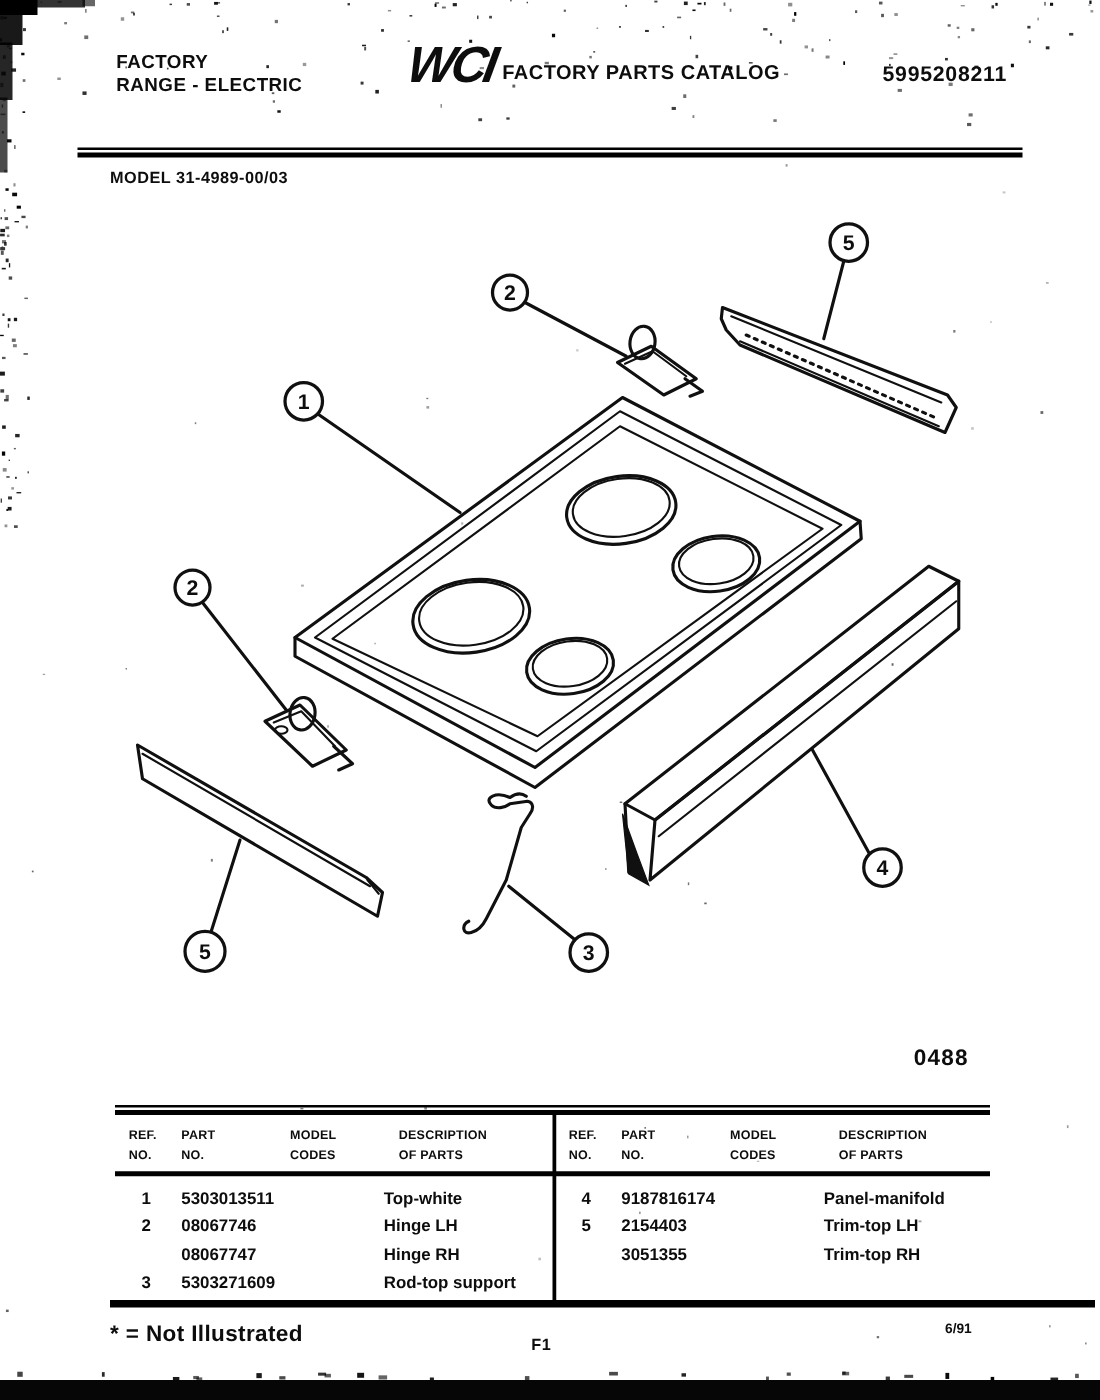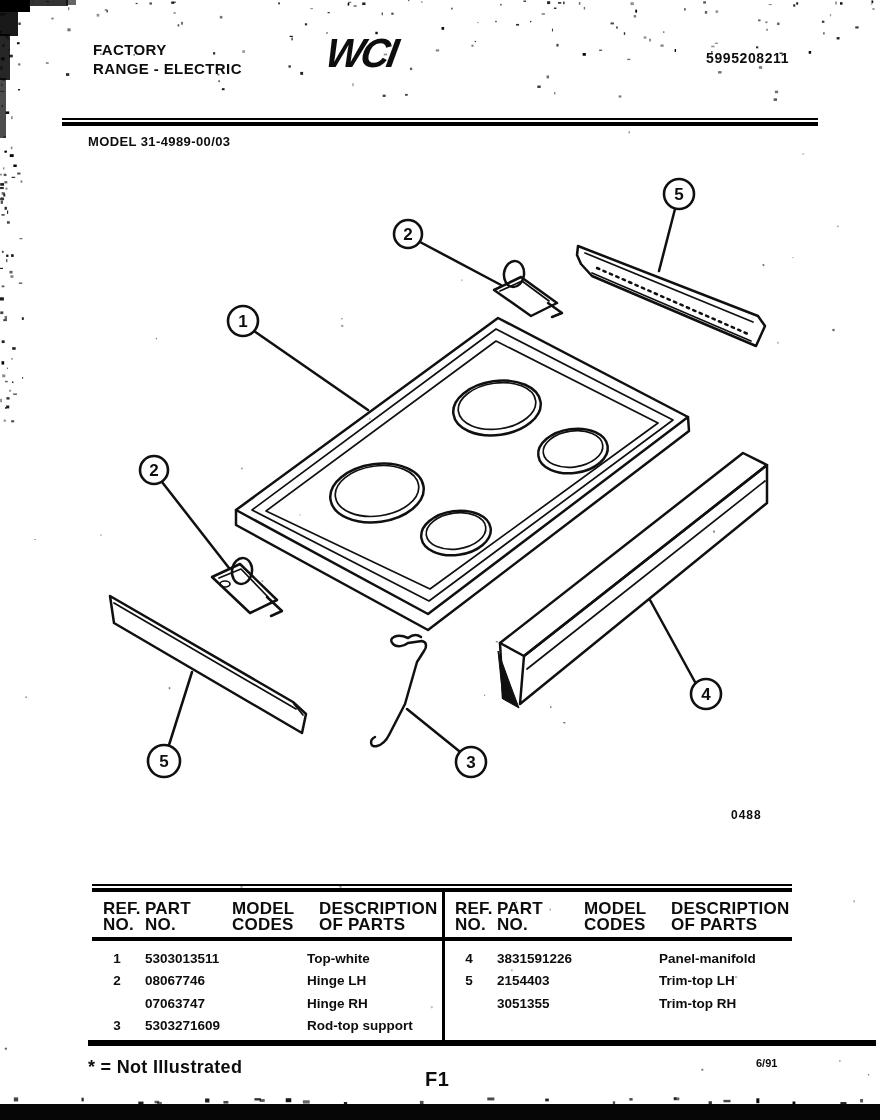--- a/index.html
+++ b/index.html
@@ -4,36 +4,36 @@
 <style>
   html,body{margin:0;padding:0}
   body{width:880px;height:1120px;background:#fff;position:relative;overflow:hidden;
        font-family:"Liberation Sans",sans-serif;font-weight:700;color:#0d0d0d}
   .abs{position:absolute;white-space:nowrap}
   #brand{left:93px;top:40px;font-size:15px;line-height:19px;letter-spacing:.4px}
   #logo-row{left:323px;top:33px;display:flex;align-items:flex-start}
   #wci{font-size:40px;line-height:40px;font-style:italic;font-weight:900;letter-spacing:-3px;
        transform:skewX(-10deg) scaleY(1.02);transform-origin:left bottom}
   #cat-title{font-size:16px;letter-spacing:.4px;margin-left:10px;padding-top:17px}
-  #pubnum{left:706px;top:50px;font-size:14px;letter-spacing:.6px}
+  #pubnum{left:706px;top:50px;font-size:17px;letter-spacing:.6px}
   .rule{position:absolute;background:#000}
   #model-line{left:88px;top:134px;font-size:13px;letter-spacing:.4px}
-  #figure-code{left:731px;top:808px;font-size:12px;letter-spacing:1px}
+  #figure-code{left:731px;top:836px;font-size:18px;letter-spacing:1px}
   svg{position:absolute;left:0;top:0}
   .pgroup{position:absolute;width:346px;height:150px}
   #group-left{left:95px;top:893px}
   #group-right{left:447px;top:893px}
-  .th{position:absolute;top:8px;font-size:17px;line-height:15.5px;letter-spacing:.2px}
+  .th{position:absolute;top:8px;font-size:10px;line-height:15.5px;letter-spacing:.2px}
   .x-ref{left:8px}.x-part{left:50px}.x-codes{left:137px}.x-desc{left:224px}
   .prow{position:absolute;left:0;width:100%;height:22px;font-size:13.5px}
   .prow span{position:absolute;white-space:nowrap}
   .c-ref{left:8px;width:28px;text-align:center}
   .c-part{left:50px}.c-codes{left:137px}.c-desc{left:212px}
   #note{left:88px;top:1057px;font-size:18px;letter-spacing:.3px}
-  #pagecode{left:425px;top:1068px;font-size:20px;letter-spacing:.5px}
+  #pagecode{left:425px;top:1068px;font-size:13px;letter-spacing:.5px}
   #datecode{left:756px;top:1057px;font-size:11px}
   #scanband{left:0;top:1104px;width:880px;height:16px;background:#060606}
   .ink{stroke:#101010;fill:none;stroke-width:2.5;stroke-linejoin:round;stroke-linecap:round}
   .thin{stroke-width:1.7}
   .callout-circle{fill:#fff;stroke:#101010;stroke-width:2.6}
   .callout-num{font:700 17px "Liberation Sans",sans-serif;fill:#0d0d0d;text-anchor:middle}
 </style>
 </head>
 <body>
 
@@ -414,20 +414,21 @@
     <text class="callout-num" x="706" y="700">4</text>
   </g>
 </svg>
 
 <div id="brand" class="abs">
   <div>FACTORY</div>
   <div>RANGE - ELECTRIC</div>
 </div>
 <div id="logo-row" class="abs">
   <div id="wci">WCI</div>
+  <div id="cat-title">FACTORY PARTS CATALOG</div>
 </div>
 <div id="pubnum" class="abs">5995208211</div>
 
 <div class="rule" style="left:62px;top:118px;width:756px;height:2px"></div>
 <div class="rule" style="left:62px;top:122px;width:756px;height:4px"></div>
 
 <div id="model-line" class="abs">MODEL 31-4989-00/03</div>
 
 <div id="figure-code" class="abs">0488</div>
 
@@ -461,21 +462,21 @@
         <span class="c-desc">Top-white</span>
       </div>
       <div class="prow" style="top: 80.4px;">
         <span class="c-ref">2</span>
         <span class="c-part">08067746</span>
         <span class="c-codes"></span>
         <span class="c-desc">Hinge LH</span>
       </div>
       <div class="prow" style="top: 102.8px;">
         <span class="c-ref"></span>
-        <span class="c-part">07063747</span>
+        <span class="c-part">08067747</span>
         <span class="c-codes"></span>
         <span class="c-desc">Hinge RH</span>
       </div>
       <div class="prow" style="top: 125.2px;">
         <span class="c-ref">3</span>
         <span class="c-part">5303271609</span>
         <span class="c-codes"></span>
         <span class="c-desc">Rod-top support</span>
       </div>
     </div>
@@ -494,21 +495,21 @@
     <div>MODEL</div>
     <div>CODES</div>
   </div>
   <div class="th x-desc">
     <div>DESCRIPTION</div>
     <div>OF PARTS</div>
   </div>
   <div id="rows-right">
       <div class="prow" style="top: 58px;">
         <span class="c-ref">4</span>
-        <span class="c-part">3831591226</span>
+        <span class="c-part">9187816174</span>
         <span class="c-codes"></span>
         <span class="c-desc">Panel-manifold</span>
       </div>
       <div class="prow" style="top: 80.4px;">
         <span class="c-ref">5</span>
         <span class="c-part">2154403</span>
         <span class="c-codes"></span>
         <span class="c-desc">Trim-top LH</span>
       </div>
       <div class="prow" style="top: 102.8px;">

